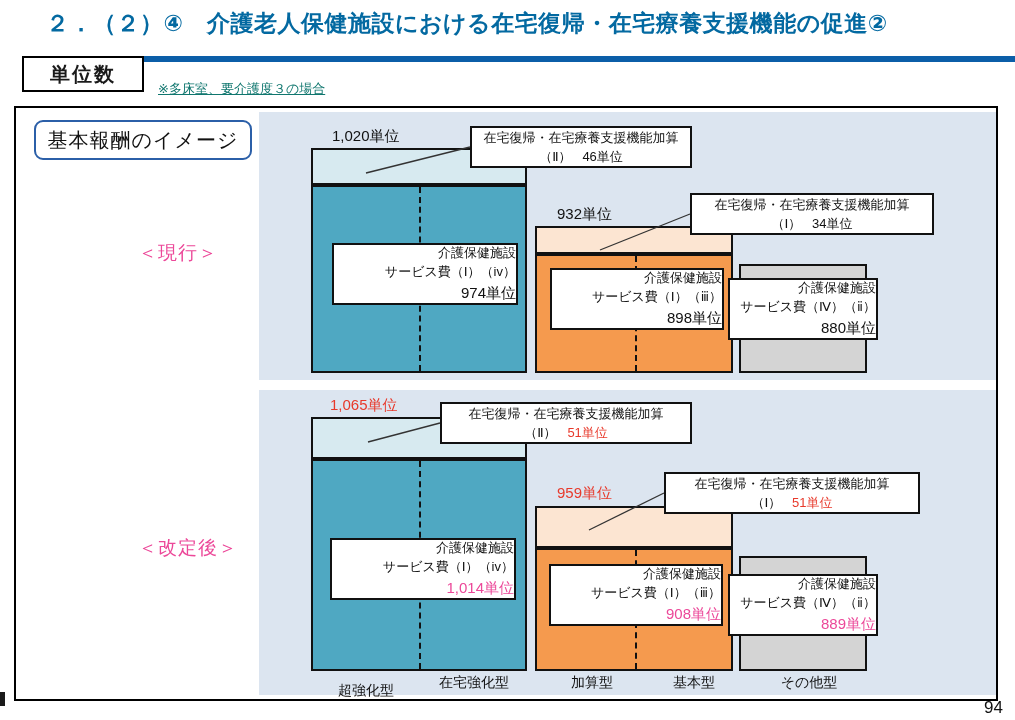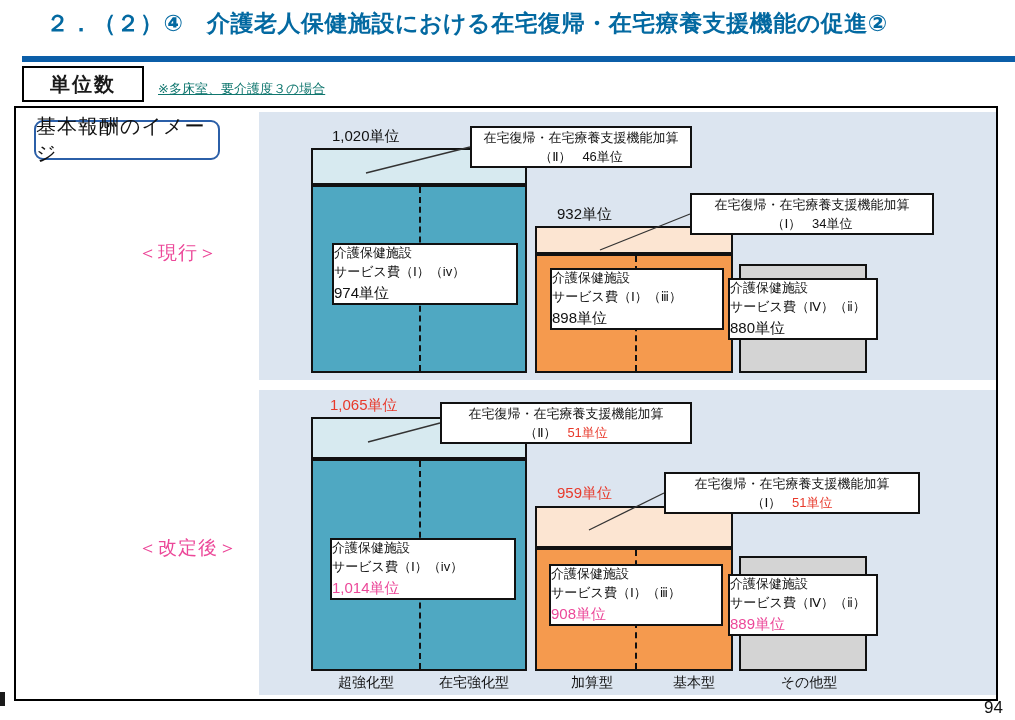--- a/index.html
+++ b/index.html
@@ -33,21 +33,21 @@
     top: 56px;
     width: 993px;
     height: 6px;
     background: #0B5EA8;
   }
 
   
   .unit-badge {
     position: absolute;
     left: 22px;
-    top: 66px;
+    top: 56px;
     width: 122px;
     height: 36px;
     border: 2px solid #000000;
     background: #ffffff;
     display: flex;
     align-items: center;
     justify-content: center;
     font-size: 20px;
     font-weight: bold;
     letter-spacing: 2px;
@@ -82,21 +82,21 @@
     background: #DCE5F0;
   }
   .panel-current { left: 259px; top: 112px; width: 737px; height: 268px; }
   .panel-revised { left: 259px; top: 390px; width: 737px; height: 305px; }
 
   
   .img-label {
     position: absolute;
     left: 34px;
     top: 120px;
-    width: 186px;
+    width: 218px;
     height: 40px;
     border: 2px solid #2B5FA8;
     border-radius: 9px;
     background: #ffffff;
     display: flex;
     align-items: center;
     justify-content: center;
     font-size: 20px;
     letter-spacing: 1px;
     box-sizing: border-box;
@@ -143,21 +143,21 @@
   .bar-value.red { color: #E8392B; }
 
   
   .bar-box {
     position: absolute;
     border: 2px solid #111111;
     background: #ffffff;
     box-sizing: border-box;
     display: flex;
     flex-direction: column;
-    align-items: flex-start;
+    align-items: flex-end;
     justify-content: center;
     font-size: 13px;
     line-height: 1.45;
     text-align: center;
     color: #111;
     z-index: 6;
   }
   .bar-box .val { color: #111; font-size: 15px; }
   .bar-box .val.red { color: #ec4899; font-size: 15px; }
 
@@ -339,21 +339,21 @@
 </div>
 
 <svg class="leaders">
   <line x1="470" y1="147" x2="366" y2="173" stroke="#333" stroke-width="1.3"></line>
   <line x1="690" y1="214" x2="600" y2="250" stroke="#333" stroke-width="1.3"></line>
   <line x1="440" y1="423" x2="368" y2="442" stroke="#333" stroke-width="1.3"></line>
   <line x1="664" y1="493" x2="589" y2="530" stroke="#333" stroke-width="1.3"></line>
 </svg>
 
 <div class="axis-row">
-  <div class="axis-tick" style="left:52px; top:2px; width:110px;text-align:center;">超強化型</div>
+  <div class="axis-tick" style="left:52px; top:10px; width:110px;text-align:center;">超強化型</div>
   <div class="axis-tick" style="left:160px; top:2px; width:110px;">在宅強化型</div>
   <div class="axis-tick" style="left:278px; top:2px; width:110px;">加算型</div>
   <div class="axis-tick" style="left:380px; top:2px; width:110px;">基本型</div>
   <div class="axis-tick" style="left:490px; top:2px; width:120px;">その他型</div>
 </div>
 
 <div class="page-no">94</div>
 <div class="edge-tick"></div>
 
 </body></html>

